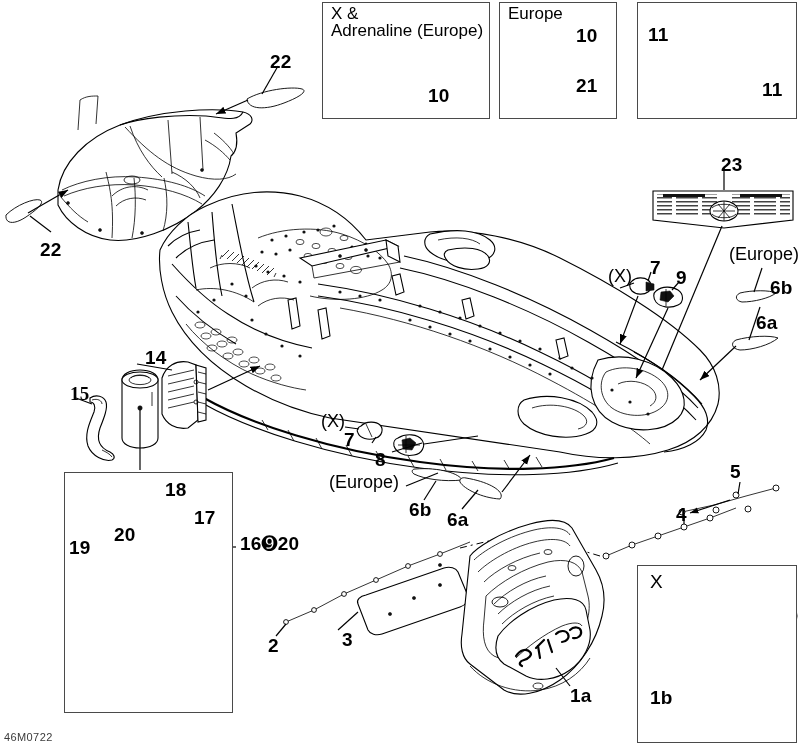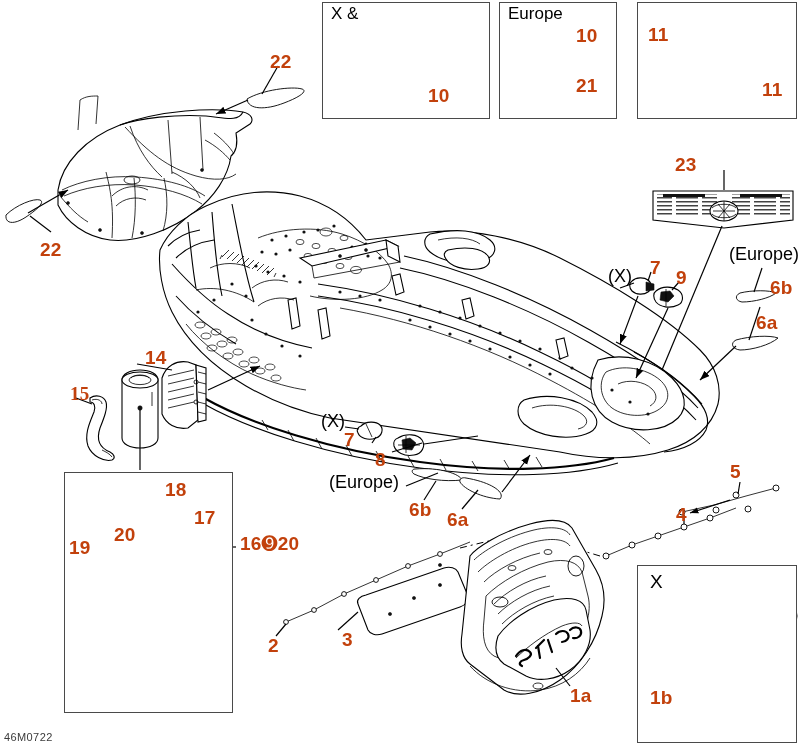--- a/index.html
+++ b/index.html
@@ -5,21 +5,21 @@
   html,body{margin:0;padding:0;background:#ffffff;}
   body{
     width:800px;height:750px;overflow:hidden;position:relative;
     font-family:"Liberation Sans","DejaVu Sans",sans-serif;
     color:#000;
   }
   #sheet{position:absolute;left:0;top:0;width:800px;height:750px;}
   svg.layer{position:absolute;left:0;top:0;width:800px;height:750px;overflow:visible;}
   .callout{
     position:absolute;font-weight:700;font-size:19px;line-height:1;
-    color:#c2410c;white-space:nowrap;letter-spacing:.2px;
+    color:#000000;white-space:nowrap;letter-spacing:.2px;
   }
   .boxlabel{
     position:absolute;font-size:17px;font-weight:400;line-height:1.12;
     color:#000;white-space:pre;
   }
   .variant{
     position:absolute;font-size:18px;font-weight:400;color:#000;white-space:nowrap;
   }
   .partbox{
     position:absolute;border:1.5px solid #4a4a4a;background:#fff;box-sizing:border-box;
@@ -591,36 +591,37 @@
 
   </svg>
 
   <div class="partbox" style="left:322px;top:2px;width:168px;height:117px;"></div>
   <div class="partbox" style="left:499px;top:2px;width:118px;height:117px;"></div>
   <div class="partbox" style="left:637px;top:2px;width:160px;height:117px;"></div>
   <div class="partbox" style="left:64px;top:472px;width:169px;height:241px;"></div>
   <div class="partbox" style="left:637px;top:565px;width:160px;height:178px;"></div>
 
   <div class="boxlabel" style="left:331px;top:4px;">X &amp;</div>
+  <div class="boxlabel" style="left:331px;top:21px;">Adrenaline (Europe)</div>
   <div class="boxlabel" style="left:508px;top:4px;">Europe</div>
   <div class="boxlabel" style="left:650px;top:571px;font-size:19px;">X</div>
 
   <div class="variant" style="left:608px;top:266px;">(X)</div>
   <div class="variant" style="left:729px;top:244px;">(Europe)</div>
   <div class="variant" style="left:321px;top:411px;">(X)</div>
   <div class="variant" style="left:329px;top:472px;">(Europe)</div>
 
   <div class="callout" style="left:270px;top:52px;">22</div>
   <div class="callout" style="left:40px;top:240px;">22</div>
   <div class="callout" style="left:428px;top:86px;">10</div>
   <div class="callout" style="left:576px;top:26px;">10</div>
   <div class="callout" style="left:576px;top:76px;">21</div>
   <div class="callout" style="left:648px;top:25px;">11</div>
   <div class="callout" style="left:762px;top:80px;">11</div>
-  <div class="callout" style="left:675px;top:155px;">23</div>
+  <div class="callout" style="left:721px;top:155px;">23</div>
   <div class="callout" style="left:650px;top:258px;">7</div>
   <div class="callout" style="left:676px;top:268px;">9</div>
   <div class="callout" style="left:770px;top:278px;">6b</div>
   <div class="callout" style="left:756px;top:313px;">6a</div>
   <div class="callout" style="left:113px;top:348px;margin-left:32px;">14</div>
   <div class="callout" style="left:70px;top:384px;font-family:Liberation Serif, serif;">15</div>
   <div class="callout" style="left:344px;top:430px;">7</div>
   <div class="callout" style="left:375px;top:450px;">8</div>
   <div class="callout" style="left:409px;top:500px;">6b</div>
   <div class="callout" style="left:447px;top:510px;">6a</div>

